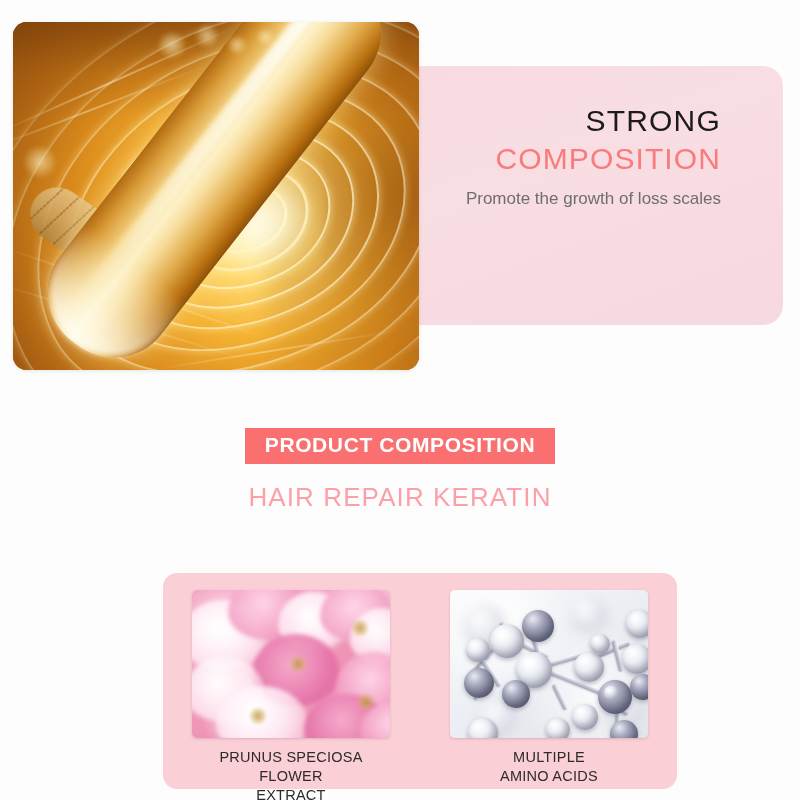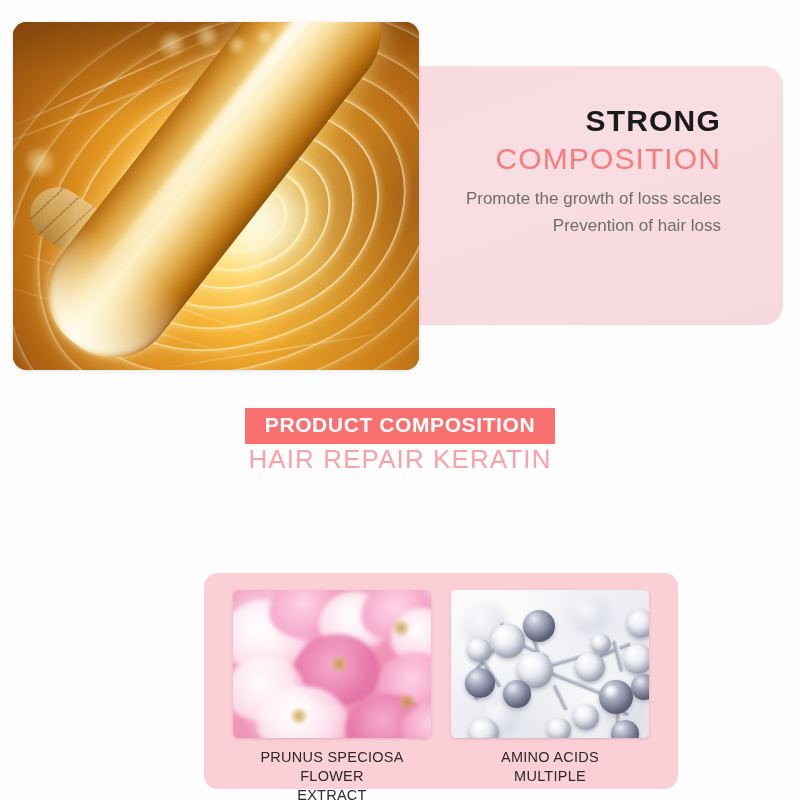--- a/index.html
+++ b/index.html
@@ -33,21 +33,21 @@
   }
   .info-panel-text {
     position: absolute;
     right: 62px;
     top: 36px;
     text-align: right;
     width: 320px;
   }
   .strong-line {
     font-size: 30px;
-    font-weight: 700;
+    font-weight: 400;
     letter-spacing: 1.2px;
     color: #1b1b1b;
     line-height: 1.28;
     white-space: nowrap;
   }
   .regeneration-line {
     font-size: 30px;
     font-weight: 400;
     letter-spacing: 1.1px;
     color: #f97b7b;
@@ -198,50 +198,50 @@
     text-align: center;
   }
   .mid-top-line {
     font-size: 26px;
     font-weight: 400;
     letter-spacing: 1.1px;
     color: #fca0a8;
   }
   .composition-banner {
     display: inline-block;
-    margin-top: 12px;
+    margin-top: 32px;
     padding: 6px 20px 7px 20px;
     background: #fa7070;
     color: #ffffff;
     font-size: 21px;
     font-weight: 700;
     letter-spacing: 0.6px;
     line-height: 1.08;
   }
   .mid-bottom-line {
+    margin-top: 18px;
     font-size: 26px;
     font-weight: 400;
     letter-spacing: 1.1px;
     color: #fca0a8;
   }
 
   
   .ingredient-card {
     position: absolute;
     left: 163px;
     top: 573px;
-    width: 474px;
+    width: 514px;
     height: 216px;
     background: #fbcfd6;
     border-radius: 14px;
     display: flex;
     justify-content: space-between;
     padding: 17px 29px 0 29px;
     box-sizing: border-box;
-    margin-left: 41px;
   }
   .ingredient {
     width: 198px;
     text-align: center;
   }
   .ing-photo {
     width: 198px;
     height: 148px;
     border-radius: 5px;
     overflow: hidden;
@@ -324,21 +324,20 @@
 </head>
 <body>
 
 <div id="page">
 
   <div class="info-panel">
     <div class="info-panel-text">
       <div class="strong-line">STRONG</div>
       <div class="regeneration-line">COMPOSITION</div>
       <div class="promo-sub">Promote the growth of loss scales</div>
-      <div class="promo-sub" style="margin-top:0;">Prevention of hair loss</div>
     </div>
   </div>
 
   <div class="hero-photo">
     <div class="hero-bg"></div>
     <div class="hero-topdark"></div>
     <div class="hero-rightdark"></div>
 
     <div class="ripple r10"></div>
     <div class="ripple r9"></div>
@@ -443,20 +442,20 @@
         <div class="atom light" style="left:122px; top:114px; width:26px; height:26px;"></div>
         <div class="atom dark" style="left:160px; top:130px; width:28px; height:28px;"></div>
         <div class="atom light" style="left:18px;  top:128px; width:30px; height:30px;"></div>
         <div class="atom light" style="left:96px;  top:128px; width:24px; height:24px;"></div>
 
         <div class="atom gloss" style="left:46px;  top:40px;  width:16px; height:16px;"></div>
         <div class="atom gloss" style="left:74px;  top:68px;  width:16px; height:16px;"></div>
         <div class="atom gloss" style="left:154px; top:96px;  width:14px; height:14px;"></div>
       </div>
       <div class="ing-caption">
+        <div>MULTIPLE</div>
         <div>AMINO ACIDS</div>
-        <div>MULTIPLE</div>
       </div>
     </div>
 
   </div>
 
 </div>
 
 </body></html>

